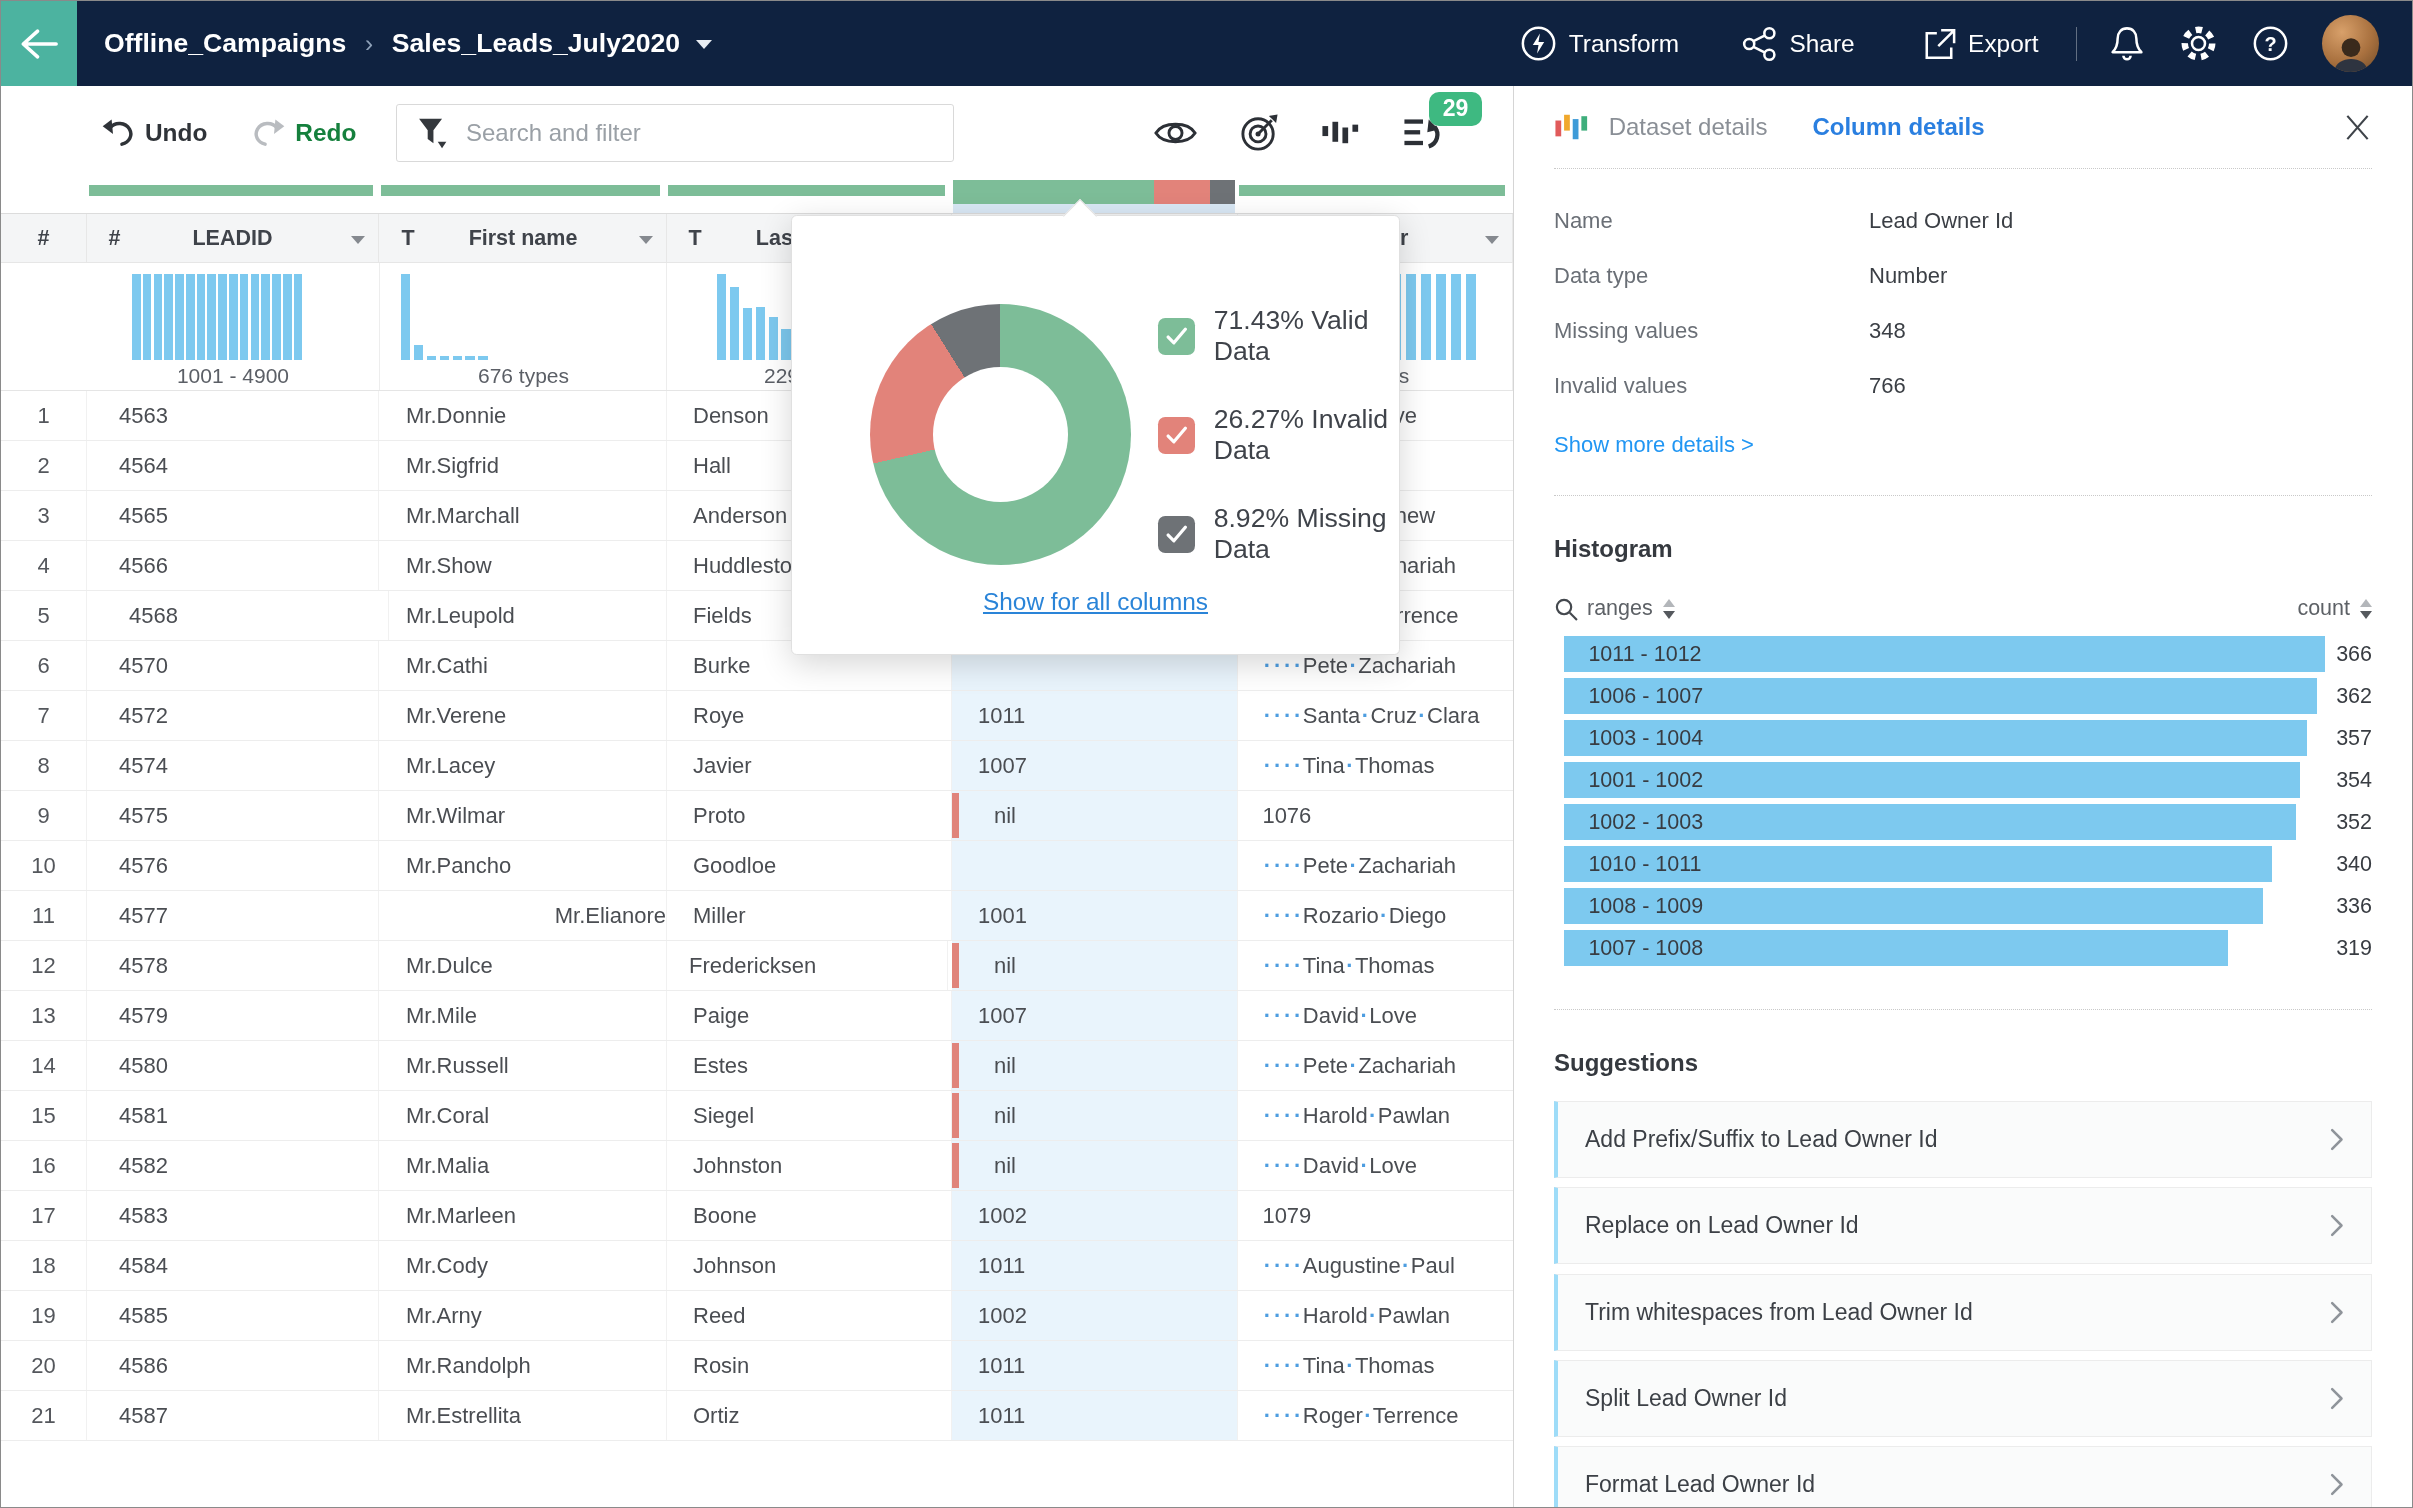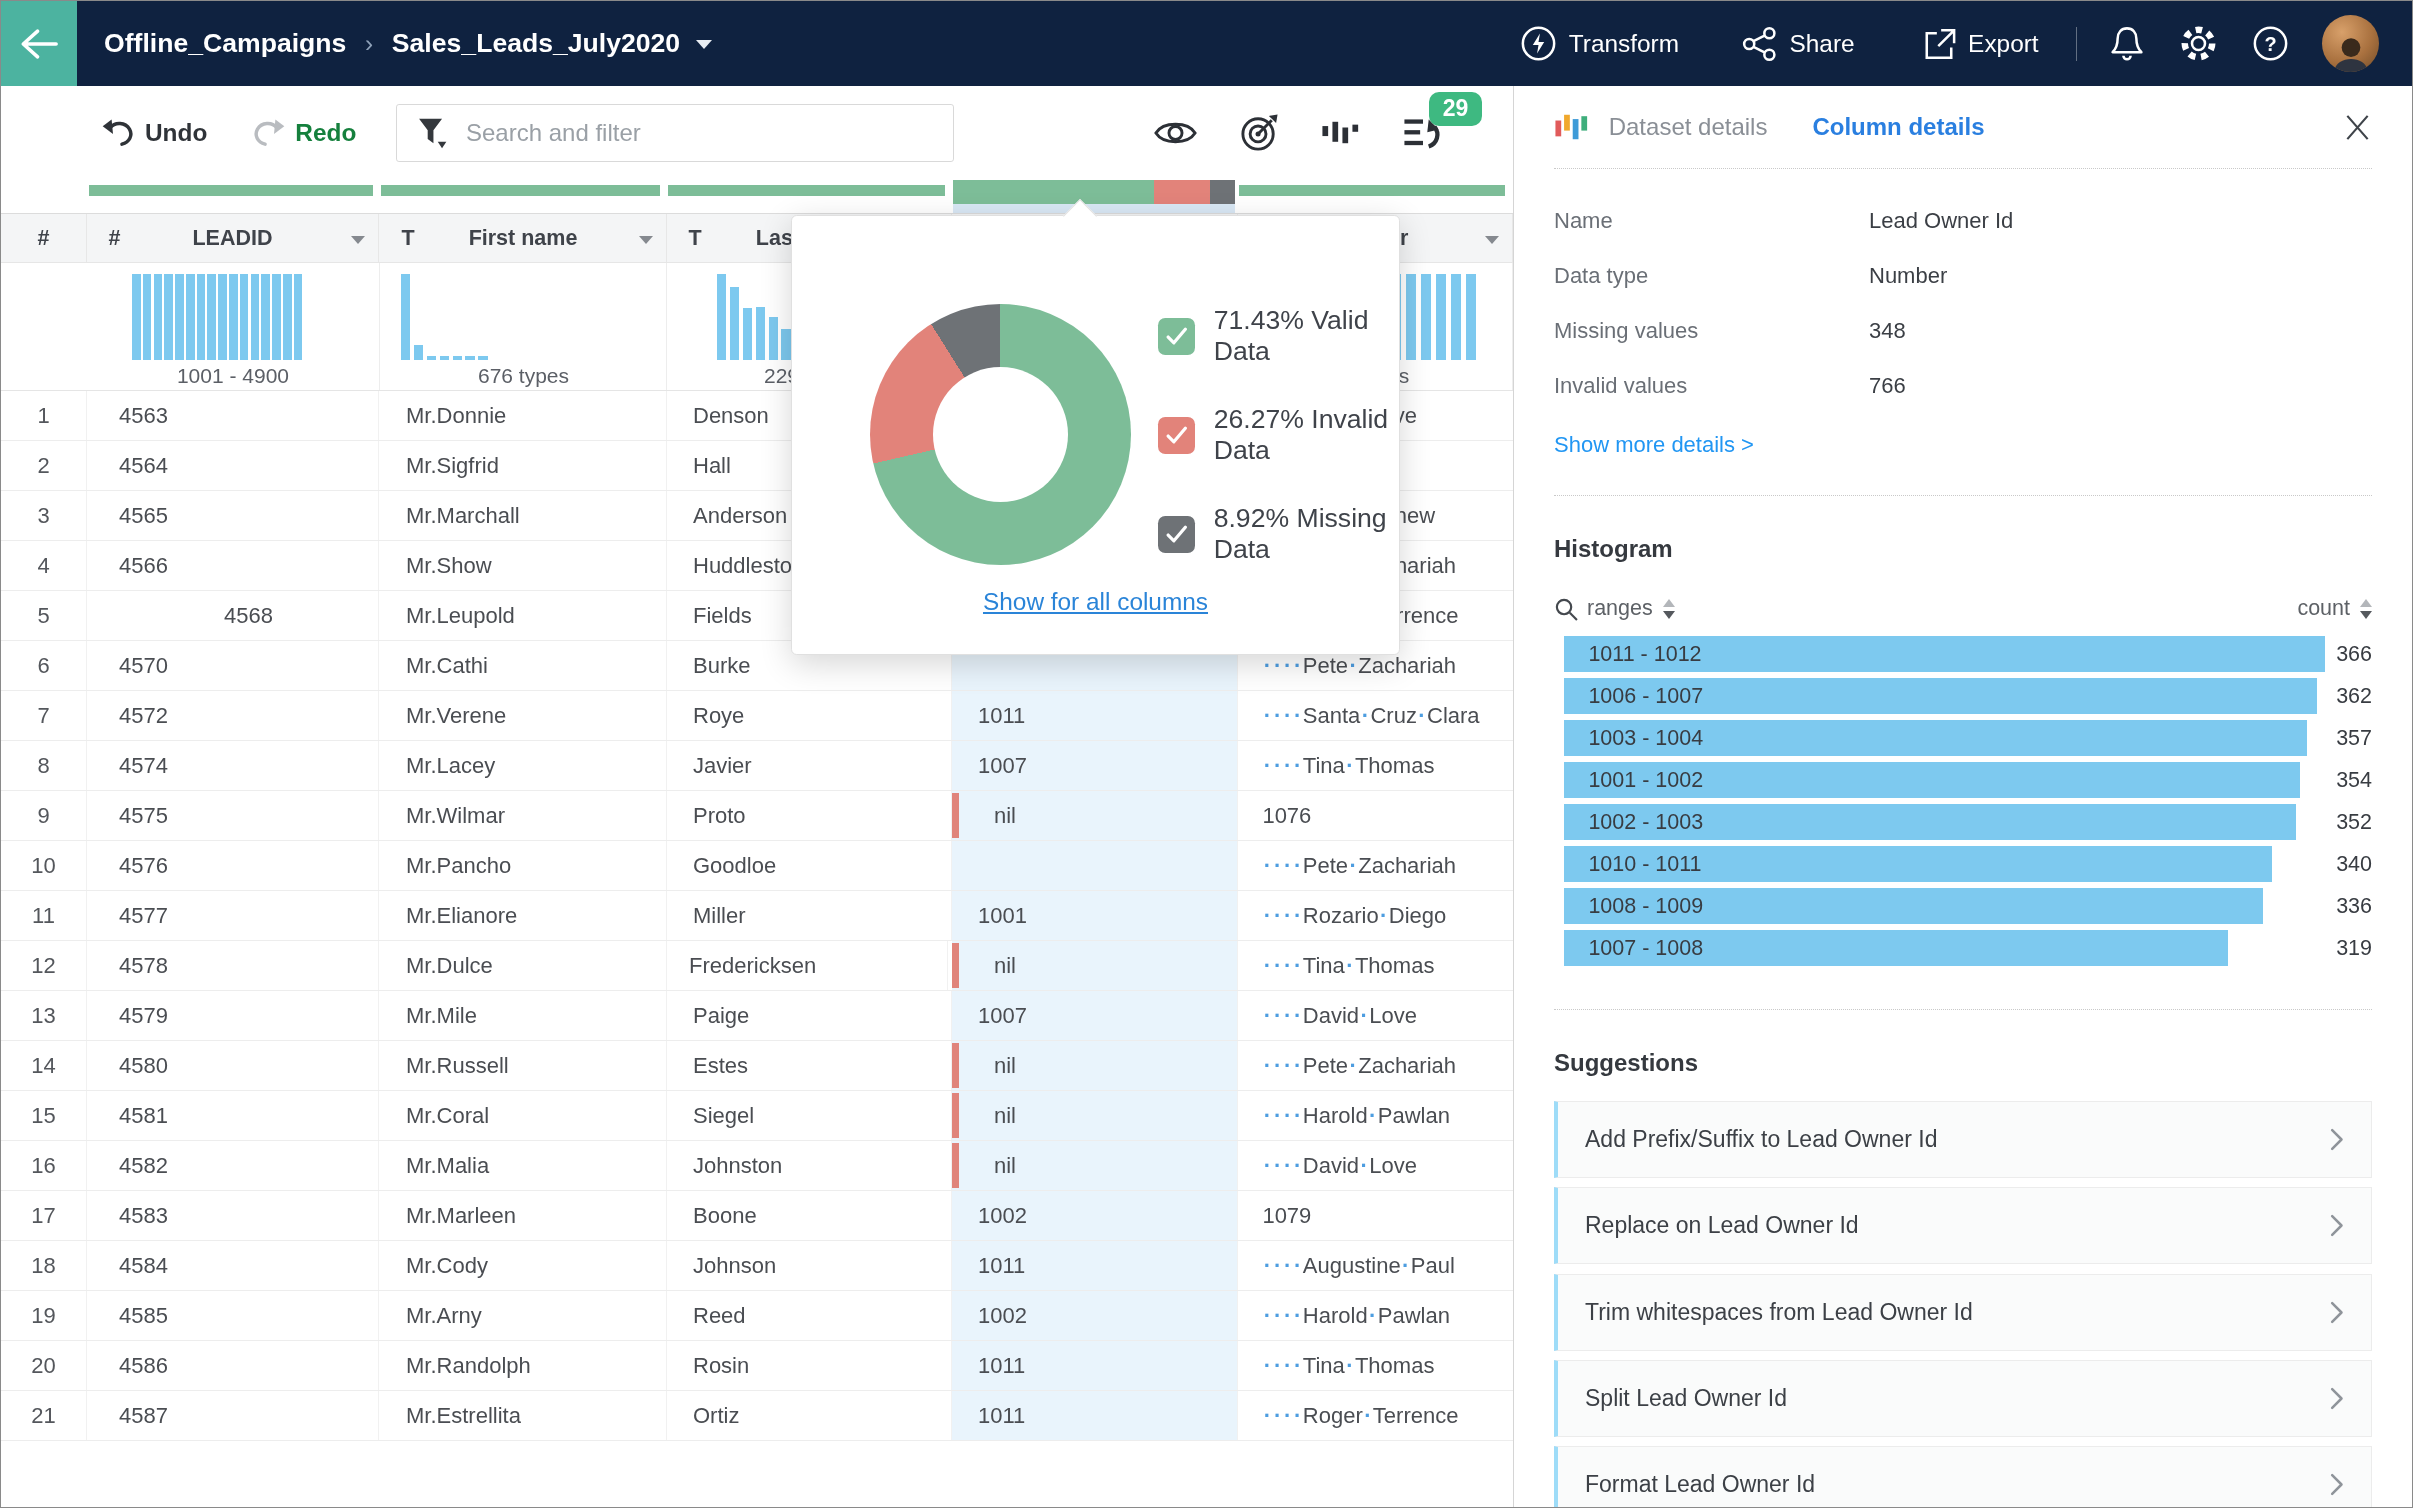--- a/index.html
+++ b/index.html
@@ -354,21 +354,21 @@
           <div class="trow">
             <div class="cell num" style="left: 0px; width: 86px;">4</div>
             <div class="cell" style="left: 86px; width: 292px; padding-left: 32px;">4566</div>
             <div class="cell" style="left: 379px; width: 287px; padding-left: 26px;">Mr.Show</div>
             <div class="cell" style="left: 666px; width: 285px; padding-left: 26px;">Huddleston</div>
             <div class="cell sel" style="left: 951px; width: 286px;"></div>
             <div class="cell" style="left: 1237px; width: 275px; padding-left: 24.4px; border-right: none;"><span class="dot">·</span><span class="dot">·</span><span class="dot">·</span><span class="dot">·</span>Pete<span class="dot">·</span>Zachariah</div>
           </div>
           <div class="trow">
             <div class="cell num" style="left: 0px; width: 86px;">5</div>
-            <div class="cell" style="left: 86px; width: 292px; padding-left: 32px; text-align: center;">4568</div>
+            <div class="cell" style="left: 96px; width: 292px; padding-left: 32px;">4568</div>
             <div class="cell" style="left: 379px; width: 287px; padding-left: 26px;">Mr.Leupold</div>
             <div class="cell" style="left: 666px; width: 285px; padding-left: 26px;">Fields</div>
             <div class="cell sel" style="left: 951px; width: 286px;"></div>
             <div class="cell" style="left: 1237px; width: 275px; padding-left: 24.4px; border-right: none;"><span class="dot">·</span><span class="dot">·</span><span class="dot">·</span><span class="dot">·</span>Roger<span class="dot">·</span>Terrence</div>
           </div>
           <div class="trow">
             <div class="cell num" style="left: 0px; width: 86px;">6</div>
             <div class="cell" style="left: 86px; width: 292px; padding-left: 32px;">4570</div>
             <div class="cell" style="left: 379px; width: 287px; padding-left: 26px;">Mr.Cathi</div>
             <div class="cell" style="left: 666px; width: 285px; padding-left: 26px;">Burke</div>
@@ -403,21 +403,21 @@
             <div class="cell num" style="left: 0px; width: 86px;">10</div>
             <div class="cell" style="left: 86px; width: 292px; padding-left: 32px;">4576</div>
             <div class="cell" style="left: 379px; width: 287px; padding-left: 26px;">Mr.Pancho</div>
             <div class="cell" style="left: 666px; width: 285px; padding-left: 26px;">Goodloe</div>
             <div class="cell sel" style="left: 951px; width: 286px;"></div>
             <div class="cell" style="left: 1237px; width: 275px; padding-left: 24.4px; border-right: none;"><span class="dot">·</span><span class="dot">·</span><span class="dot">·</span><span class="dot">·</span>Pete<span class="dot">·</span>Zachariah</div>
           </div>
           <div class="trow">
             <div class="cell num" style="left: 0px; width: 86px;">11</div>
             <div class="cell" style="left: 86px; width: 292px; padding-left: 32px;">4577</div>
-            <div class="cell" style="left: 379px; width: 287px; padding-left: 26px;">Mr.Elianore</div>
+            <div class="cell" style="left: 379px; width: 287px; padding-left: 26px; text-align: right;">Mr.Elianore</div>
             <div class="cell" style="left: 666px; width: 285px; padding-left: 26px;">Miller</div>
             <div class="cell sel" style="left: 951px; width: 286px;"><span style="padding-left: 26px;">1001</span></div>
             <div class="cell" style="left: 1237px; width: 275px; padding-left: 24.4px; border-right: none;"><span class="dot">·</span><span class="dot">·</span><span class="dot">·</span><span class="dot">·</span>Rozario<span class="dot">·</span>Diego</div>
           </div>
           <div class="trow">
             <div class="cell num" style="left: 0px; width: 86px;">12</div>
             <div class="cell" style="left: 86px; width: 292px; padding-left: 32px;">4578</div>
             <div class="cell" style="left: 379px; width: 287px; padding-left: 26px;">Mr.Dulce</div>
             <div class="cell" style="left: 662px; width: 285px; padding-left: 26px;">Fredericksen</div>
             <div class="cell sel" style="left: 951px; width: 286px;"><div class="nilbar"></div><span style="padding-left: 42px;">nil</span></div>

